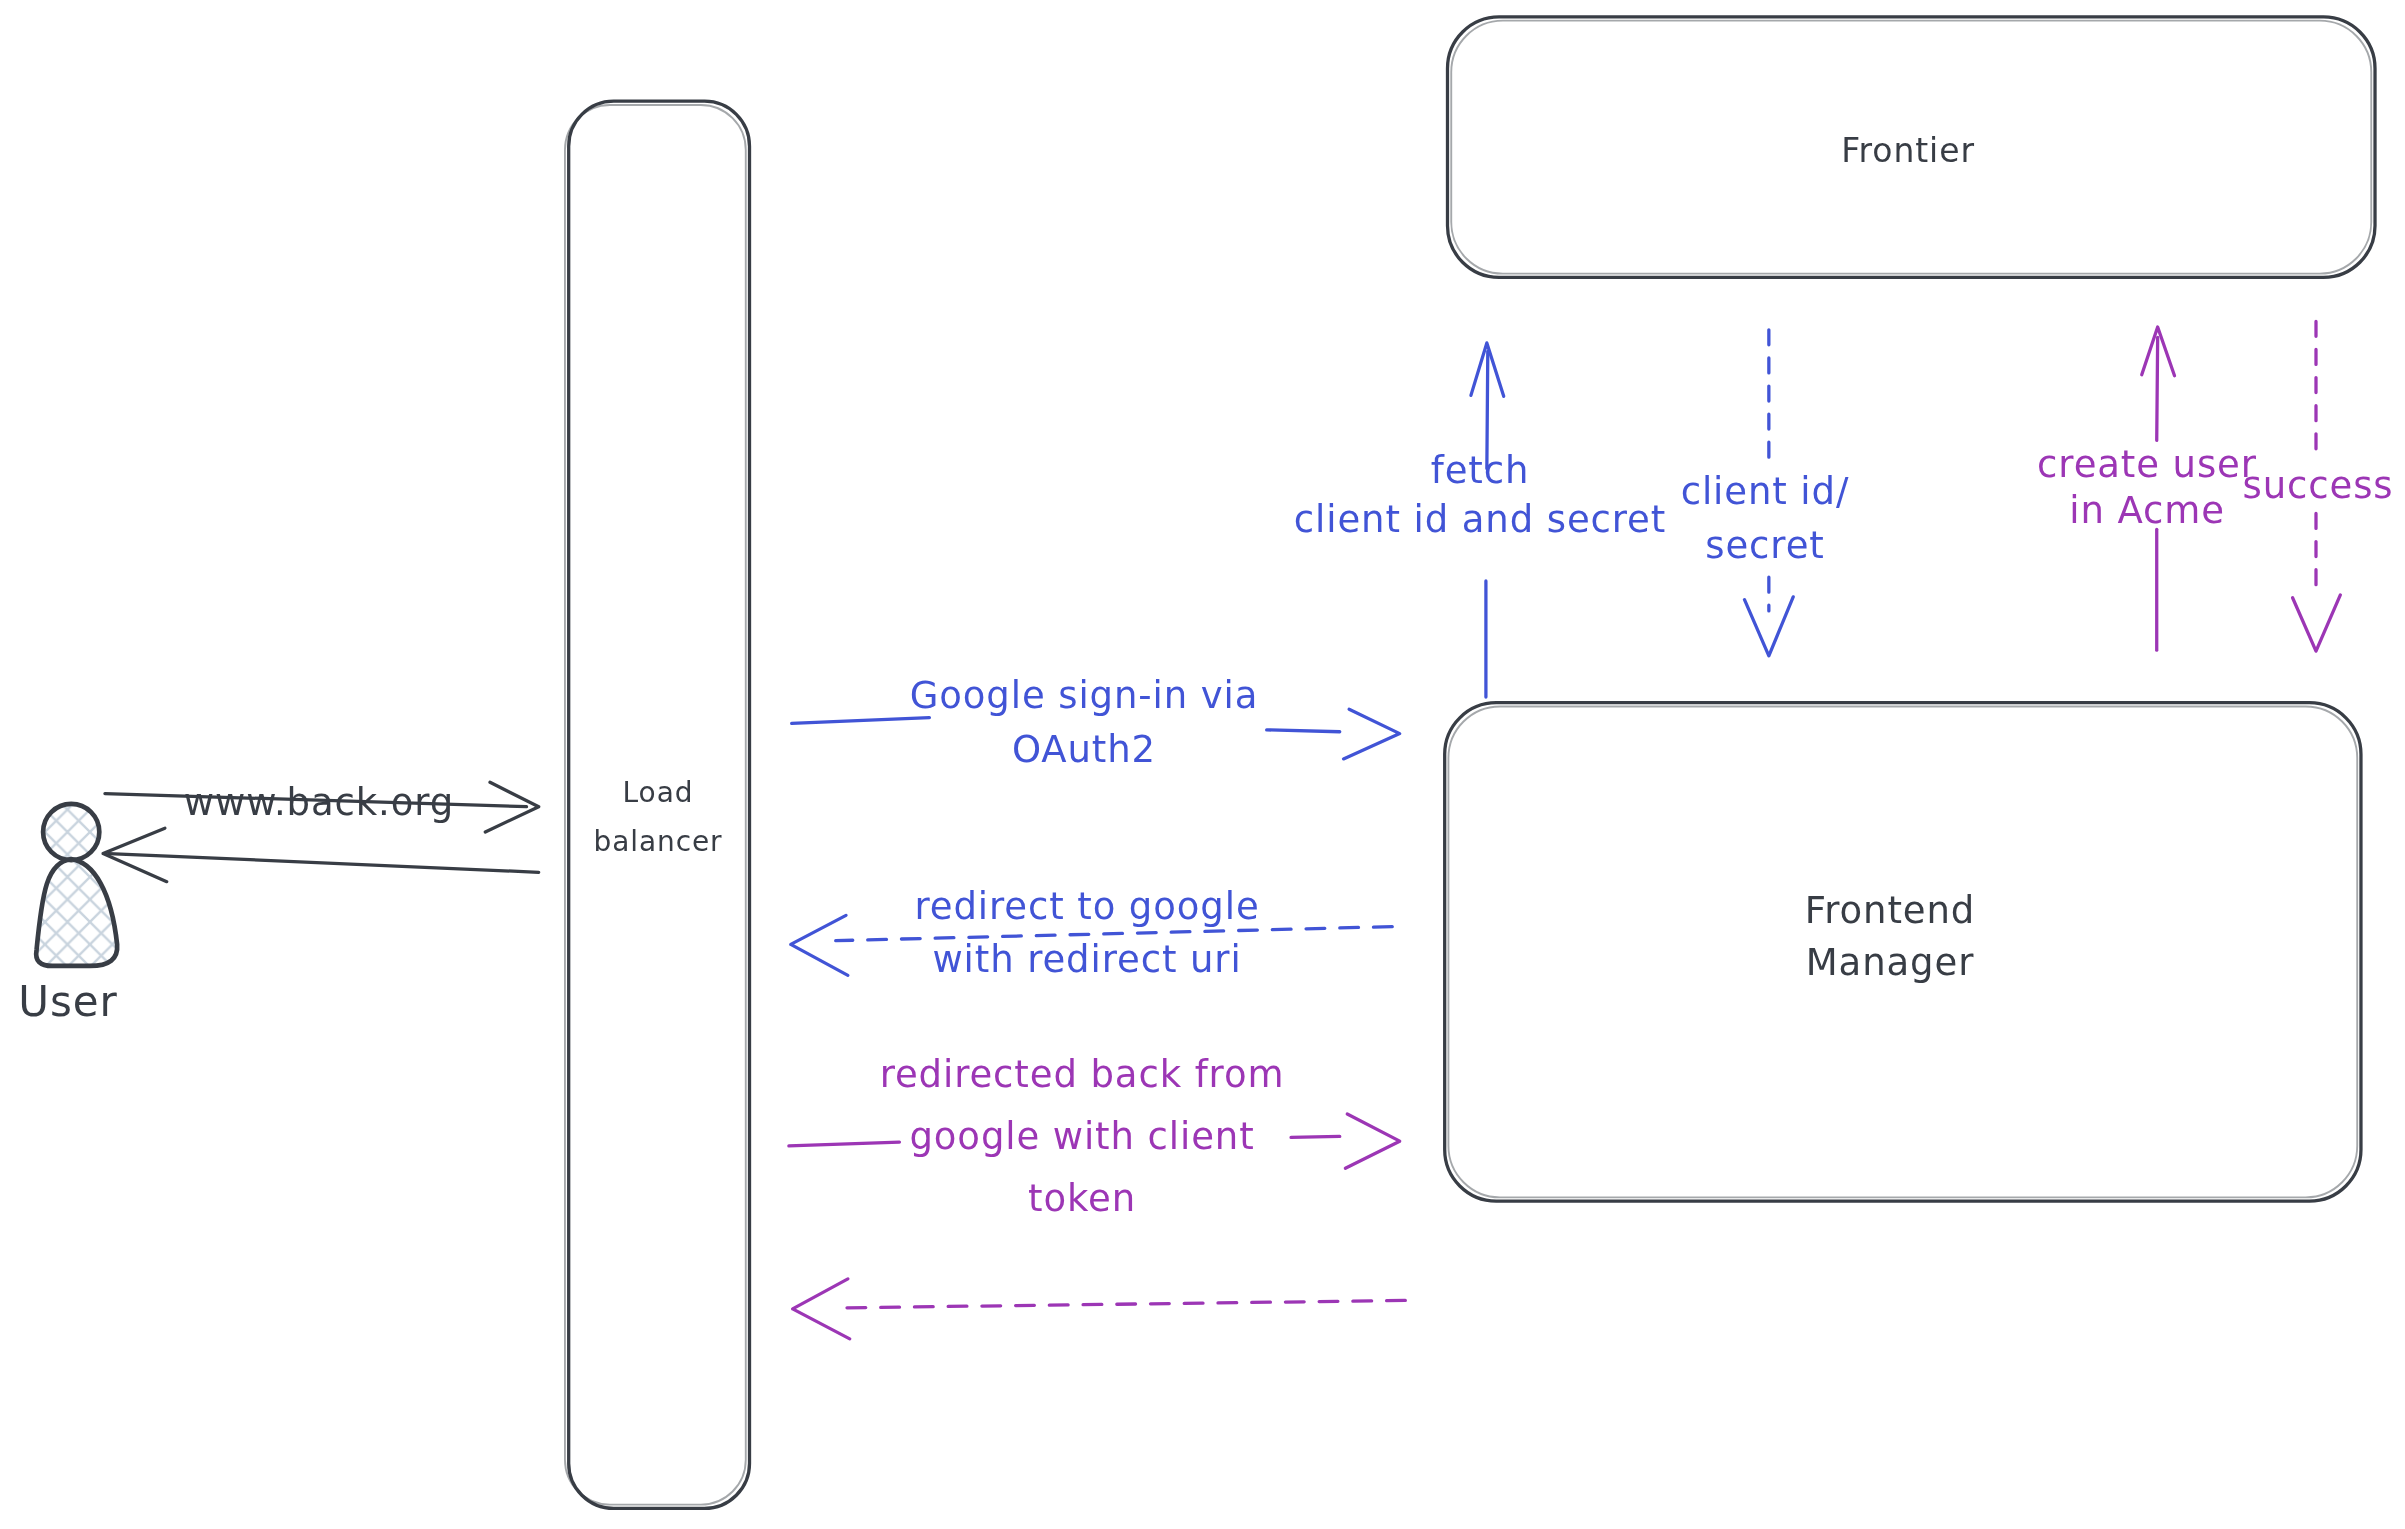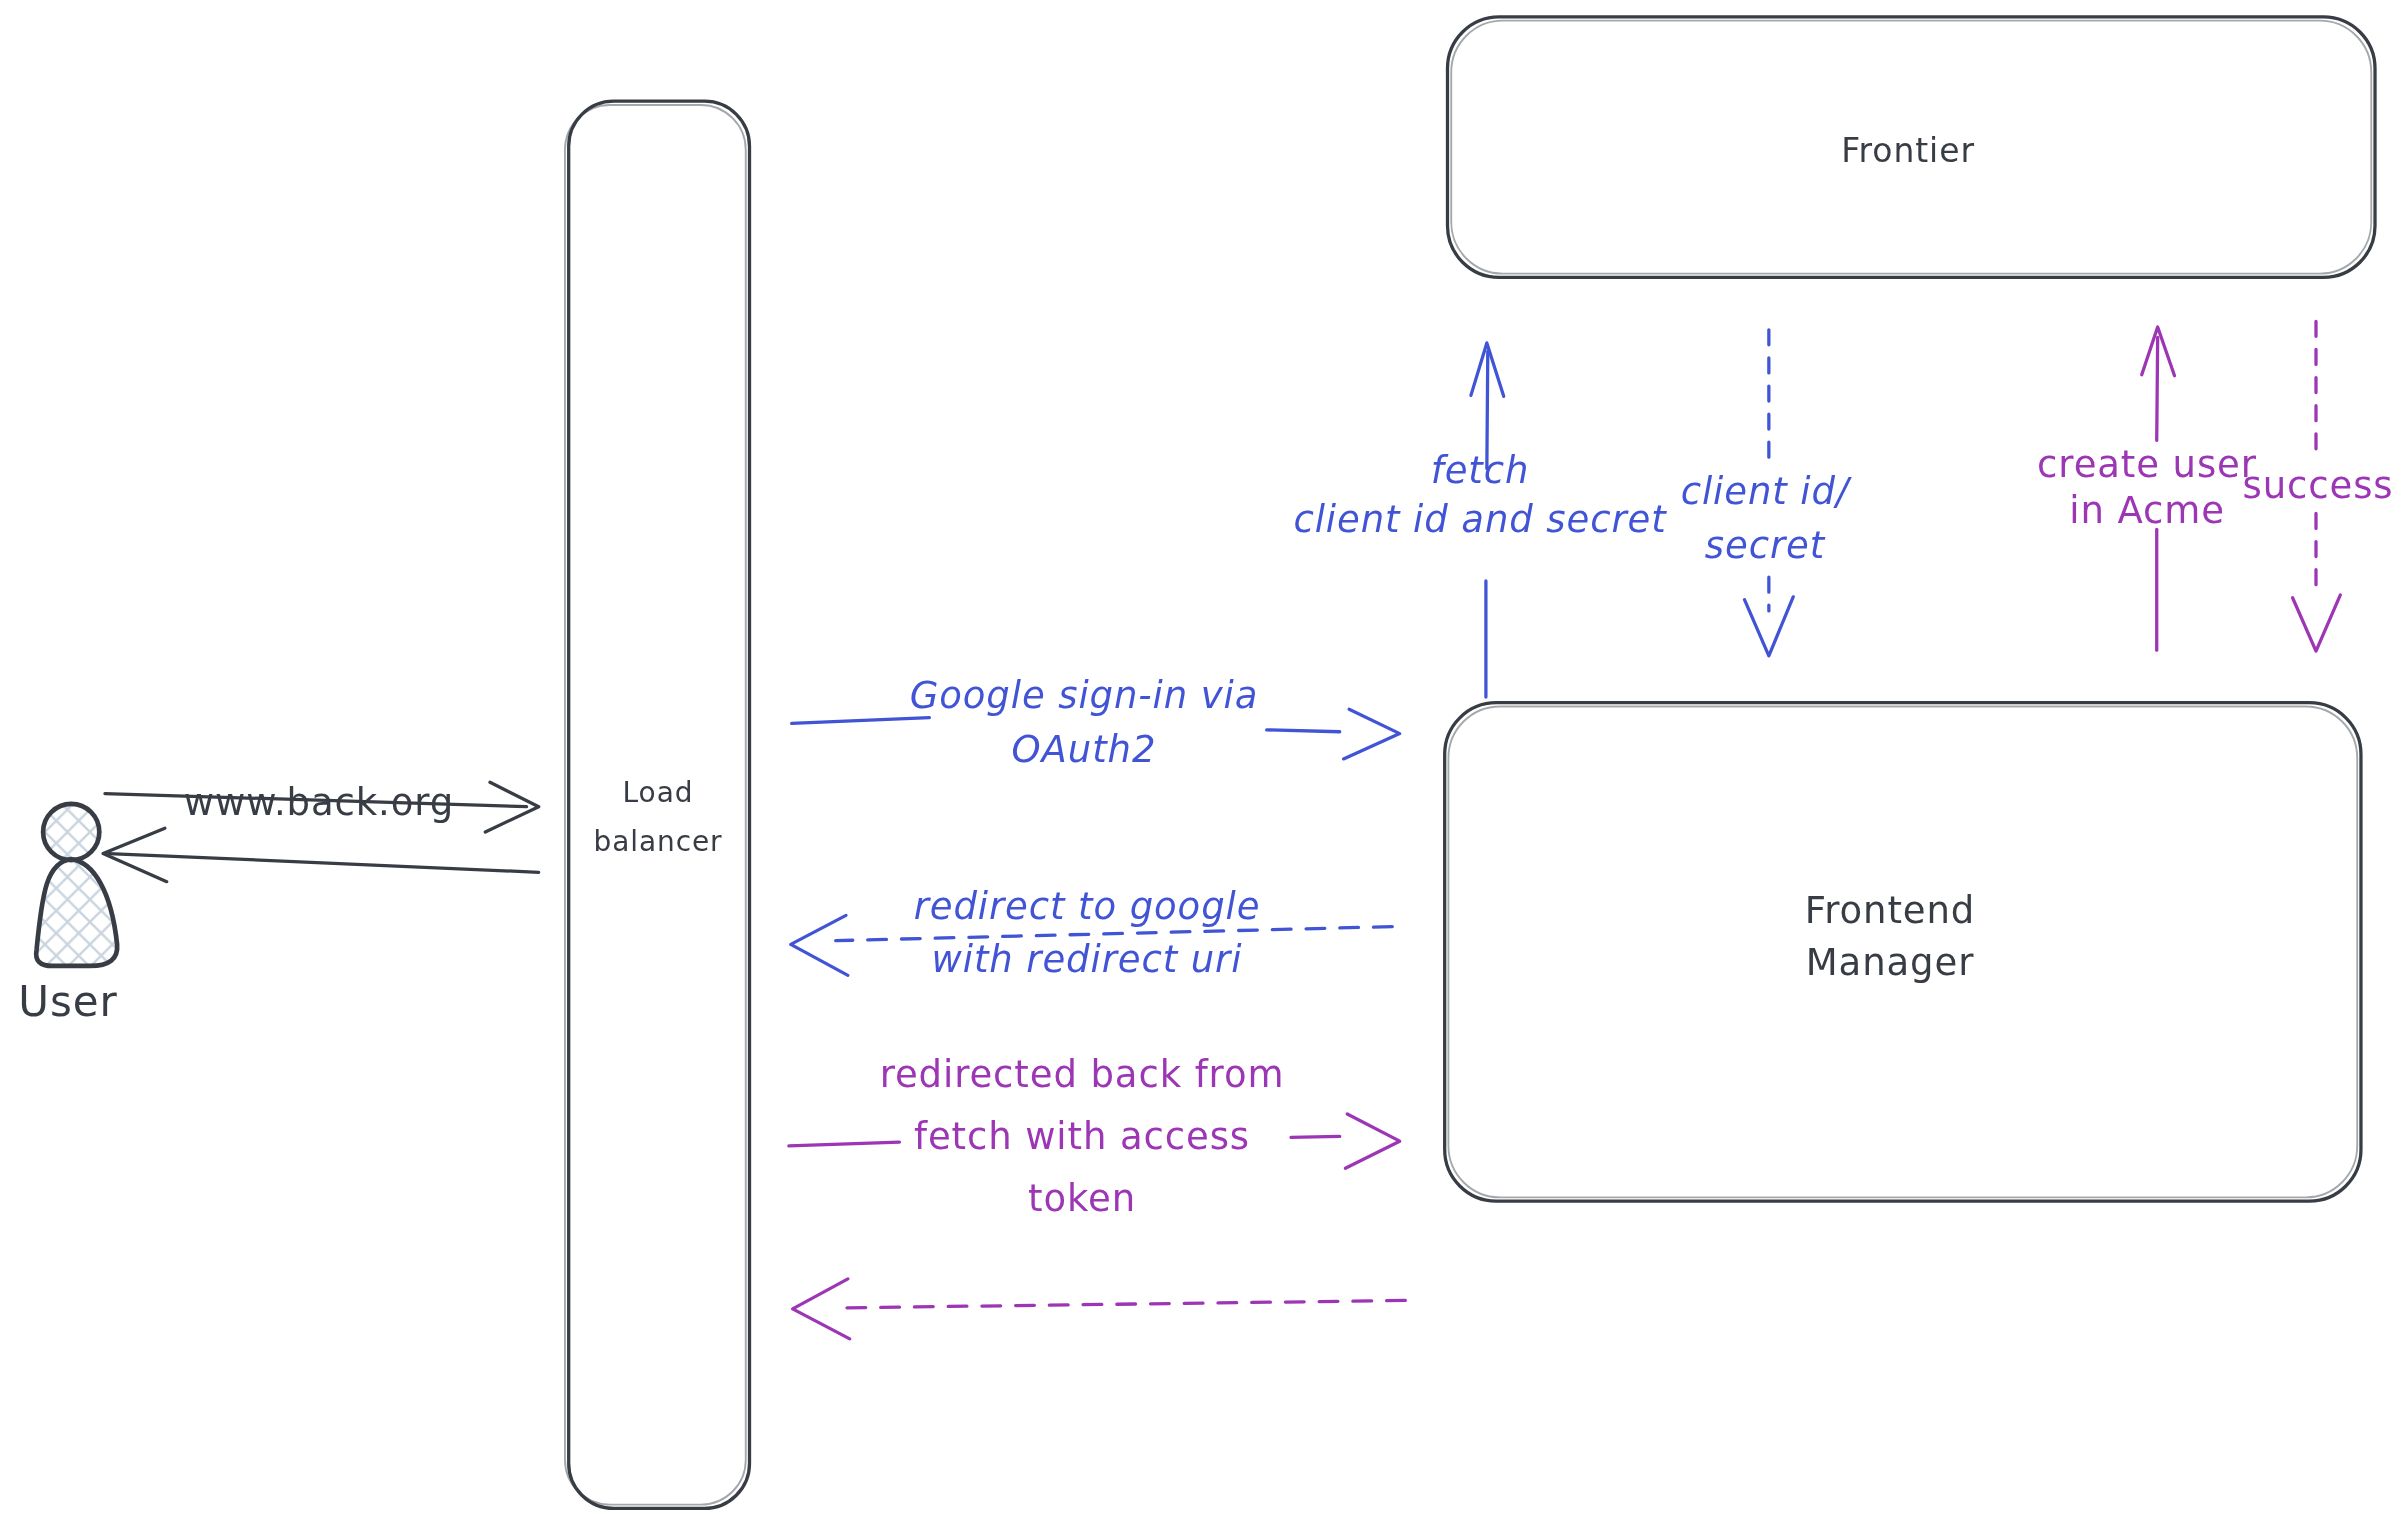--- a/index.html
+++ b/index.html
@@ -23,21 +23,21 @@
   .head{fill:none;stroke-width:3.5;stroke-linecap:round;stroke-linejoin:round;}
   .lbl{
     position:absolute;
     transform:translate(-50%,-50%);
     text-align:center;
     white-space:nowrap;
     letter-spacing:0.9px;
     color:var(--primary,#383d45);
   }
   .lbl .line{display:block;}
-  .blue{color:var(--blue,#4154d6);font-style:italic;}
+  .blue{color:var(--blue,#4154d6);}
   .purple{color:var(--purple,#9c36b5);}
 </style>
 </head>
 <body>
 
 <div class="canvas">
 
   <svg class="layer" width="2405" height="1530" viewBox="0 0 2567 1633">
     <defs>
       <pattern id="hatch" width="24" height="24" patternUnits="userSpaceOnUse">
@@ -161,19 +161,19 @@
 
   <div class="lbl purple" style="left:2147px;top:488px;font-size:37px;line-height:46px;">
     <span class="line">create user</span>
     <span class="line">in Acme</span>
   </div>
 
   <div class="lbl purple" style="left:2318px;top:485px;font-size:37px;text-align:center;">success</div>
 
   <div class="lbl purple" style="left:1082px;top:1137px;font-size:37px;line-height:62px;">
     <span class="line">redirected back from</span>
-    <span class="line">fetch with access</span>
+    <span class="line">google with client</span>
     <span class="line">token</span>
   </div>
 
 
 </div>
 
 
 </body></html>

